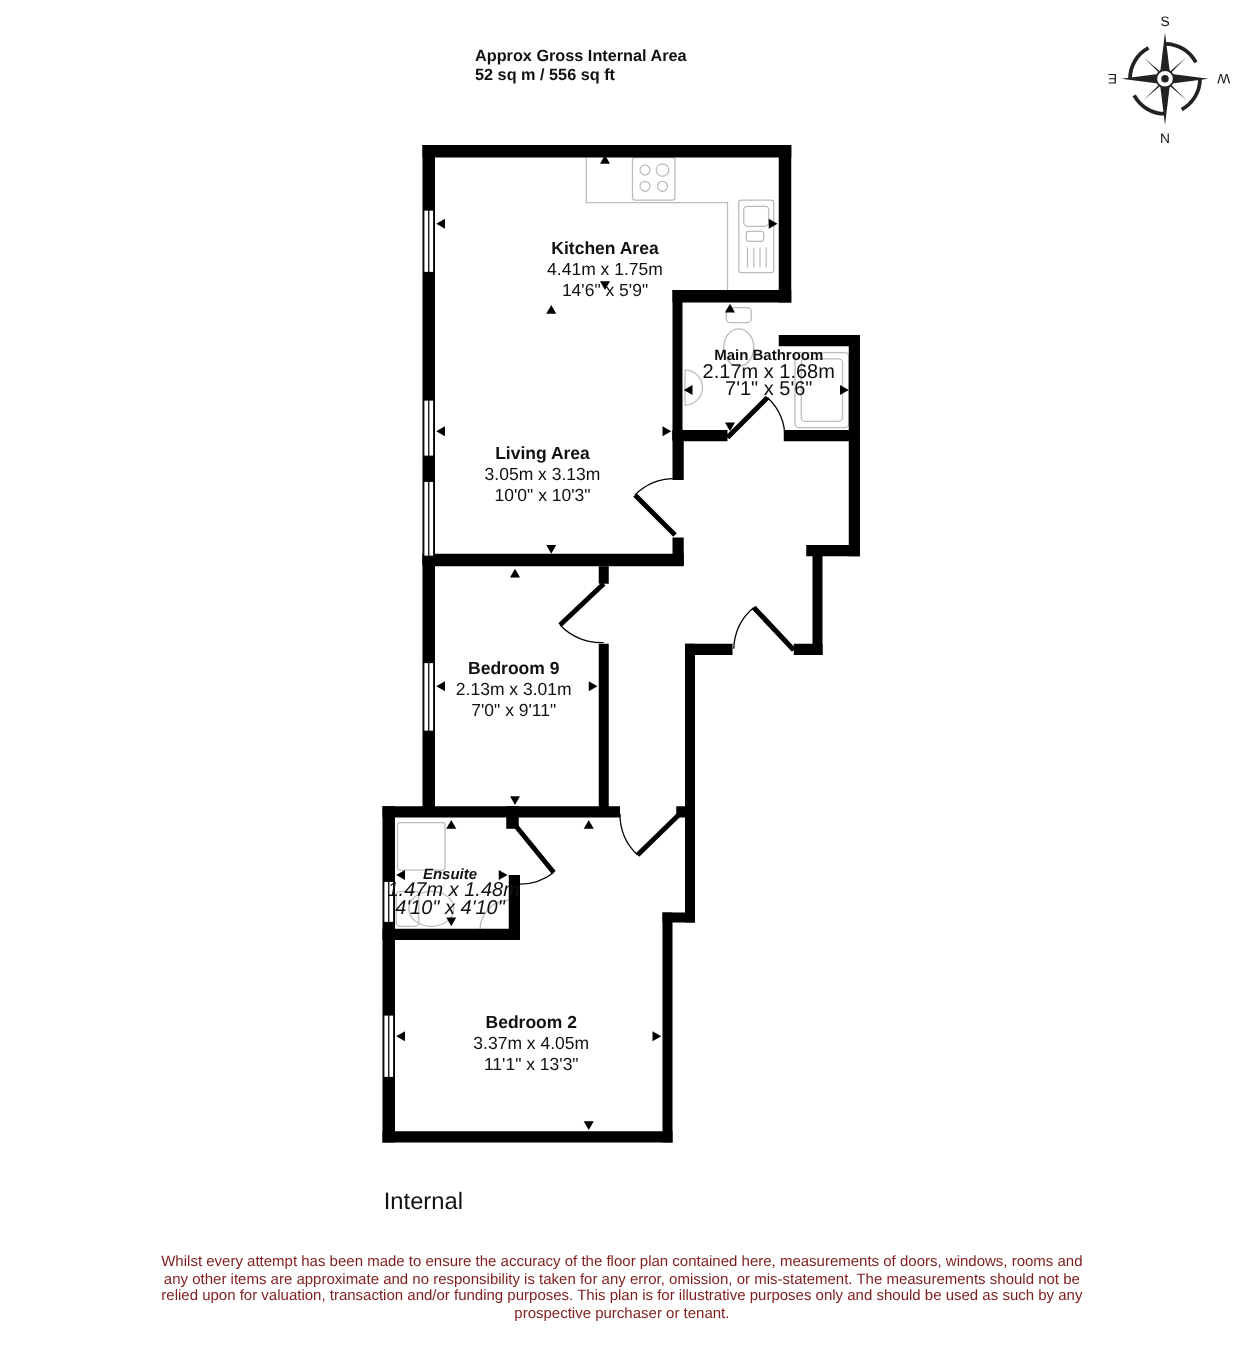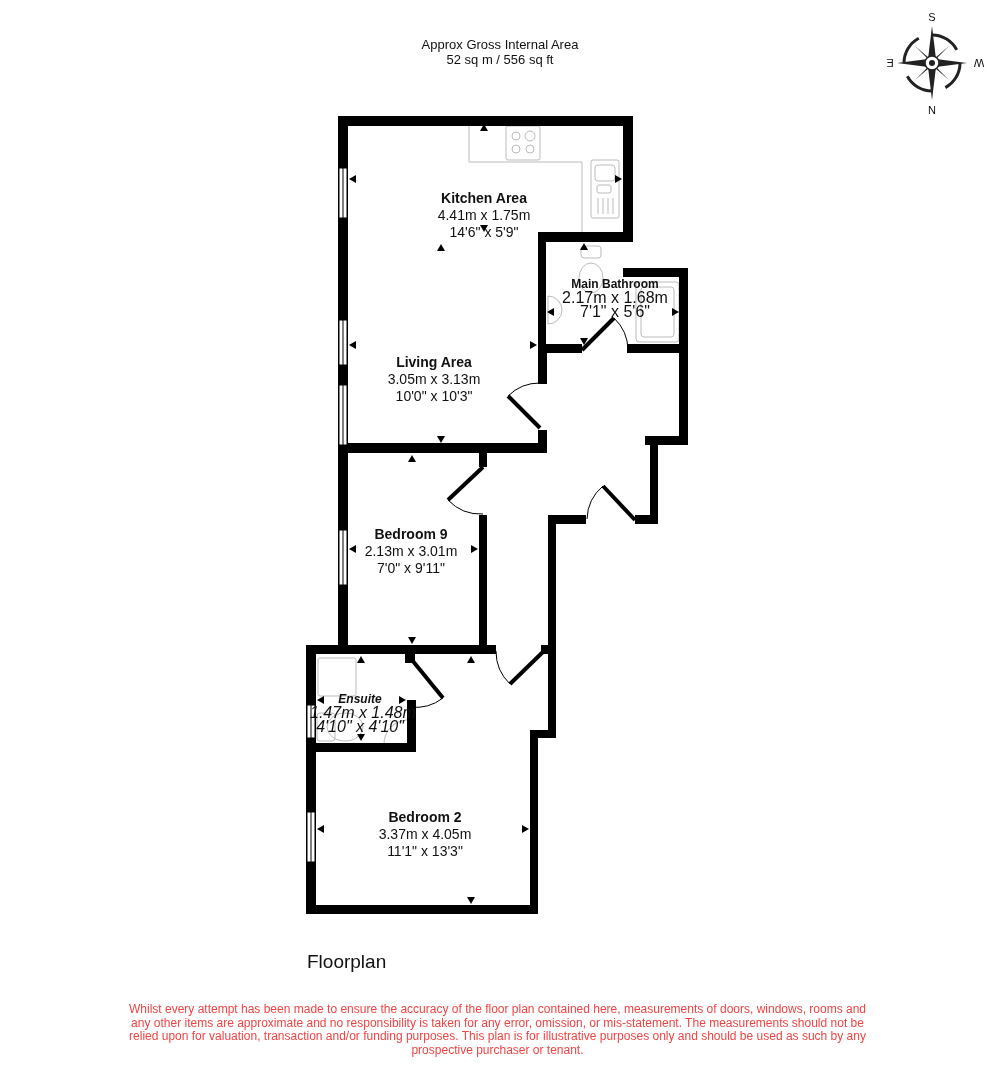--- a/index.html
+++ b/index.html
@@ -1,26 +1,26 @@
 <!DOCTYPE html>
 <html><head>
   <meta charset="utf-8">
   <style>
     html, body { margin: 0; padding: 0; background: #ffffff; }
     body { width: 995px; height: 1080px; position: relative; overflow: hidden; font-family: "Liberation Sans", sans-serif; color: #111; }
-    .header { position: absolute; left: 380px; top: 37px; width: 240px; text-align: center; font-weight: normal; font-size: 13px; line-height: 15px; }
+    .header { position: absolute; left: 380px; top: 37px; width: 240px; font-weight: bold; font-size: 13px; line-height: 15px; }
     .compass { position: absolute; left: 885px; top: 8px; width: 100px; height: 110px; }
     .plan { position: absolute; left: 0; top: 0; width: 995px; height: 940px; }
     .room-label { position: absolute; text-align: center; white-space: nowrap; line-height: 17px; }
     .room-label .name { font-weight: bold; font-size: 14px; }
     .room-label .dim { font-size: 14px; }
     .room-label.small .name { font-size: 12px; line-height: 14px; }
     .room-label.small .dim { font-size: 16px; line-height: 14px; }
     .floor-title { position: absolute; left: 307px; top: 951px; font-size: 19px; }
-    .disclaimer { position: absolute; left: 125px; top: 1003px; width: 745px; font-size: 12px; line-height: 13.5px; text-align: center; color: #ef4444; }
+    .disclaimer { position: absolute; left: 125px; top: 1003px; width: 745px; font-size: 12px; line-height: 13.5px; text-align: center; color: #7f1d1d; }
   </style>
 </head>
 <body>
 
 <div class="header">
   <div>Approx Gross Internal Area</div>
   <div>52 sq m / 556 sq ft</div>
 </div>
 
 <svg class="compass" viewBox="0 0 100 110">
@@ -193,15 +193,15 @@
   <div class="dim">1.47m x 1.48m</div>
   <div class="dim">4'10" x 4'10"</div>
 </div>
 
 <div class="room-label" style="left:355px; top:791px; width:140px;margin-top:18px;">
   <div class="name">Bedroom 2</div>
   <div class="dim">3.37m x 4.05m</div>
   <div class="dim">11'1" x 13'3"</div>
 </div>
 
-<div class="floor-title">Floorplan</div>
+<div class="floor-title">Internal</div>
 
 <div class="disclaimer">Whilst every attempt has been made to ensure the accuracy of the floor plan contained here, measurements of doors, windows, rooms and any other items are approximate and no responsibility is taken for any error, omission, or mis-statement. The measurements should not be relied upon for valuation, transaction and/or funding purposes. This plan is for illustrative purposes only and should be used as such by any prospective purchaser or tenant.</div>
 
 </body></html>

